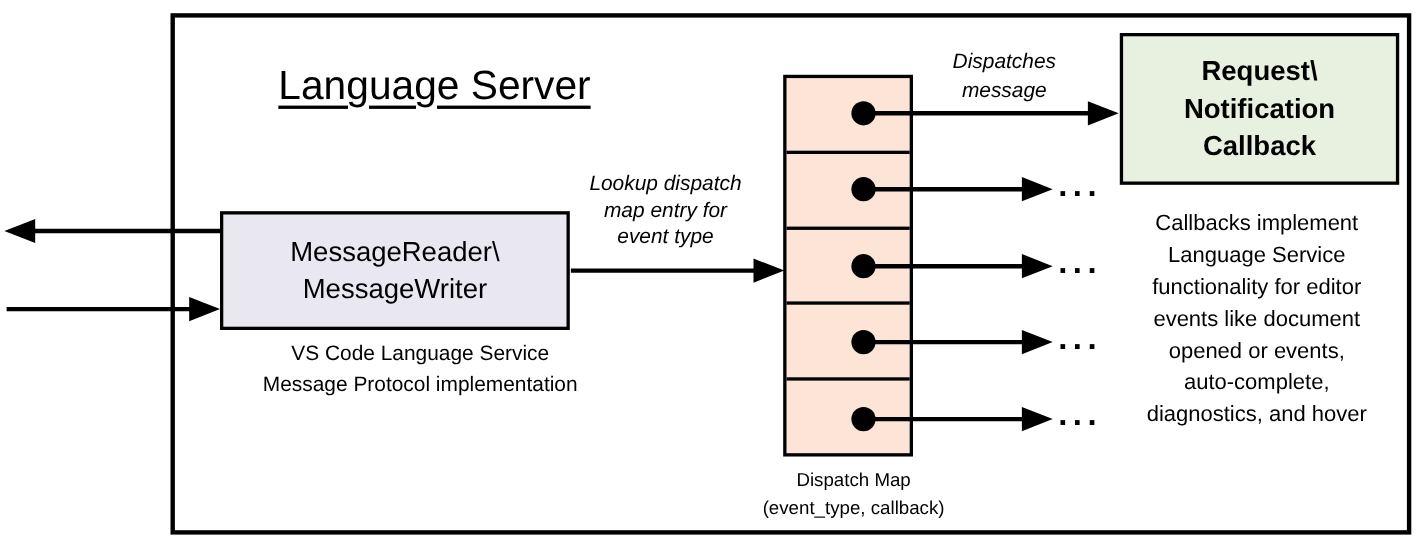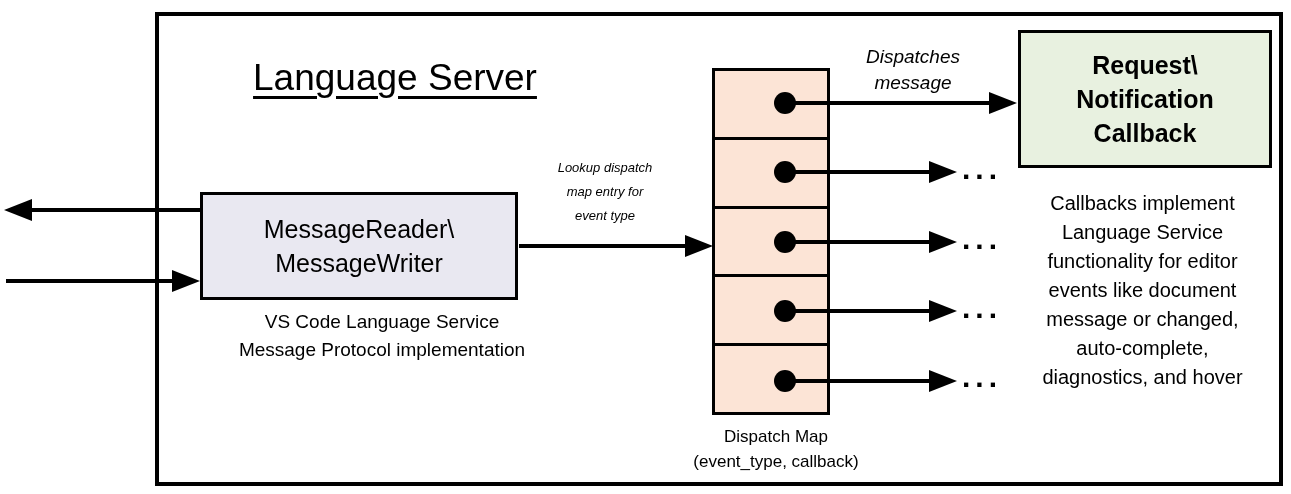--- a/index.html
+++ b/index.html
@@ -60,21 +60,21 @@
   .io-label {
     left: 20px; top: 224px; width: 145px;
     font-size: 20px; line-height: 26px;
   }
   .reader-caption {
     left: 217px; top: 308px; width: 330px;
     font-size: 19px; line-height: 28px;
   }
   .lookup-label {
     left: 515px; top: 156px; width: 180px;
-    font-size: 13px; line-height: 24px;
+    font-size: 19px; line-height: 24px;
   }
   .dispatches-label {
     left: 852px; top: 44px; width: 122px;
     font-size: 19px; line-height: 26px; font-style: italic;
   }
   .callbacks-caption {
     left: 1000px; top: 189px; width: 285px;
     font-size: 20px; line-height: 29px;
   }
   .map-caption {
@@ -136,21 +136,21 @@
   <div class="abs callback-box">
     <span class="ml">Request\
 Notification
 Callback</span>
   </div>
 
   <div class="abs callbacks-caption center ml">Callbacks implement
 Language Service
 functionality for editor
 events like document
-message or changed,
+opened or events,
 auto-complete,
 diagnostics, and hover</div>
 
   <div class="abs ellipsis el-1">...</div>
   <div class="abs ellipsis el-2">...</div>
   <div class="abs ellipsis el-3">...</div>
   <div class="abs ellipsis el-4">...</div>
 
   <svg class="arrow-layer" viewBox="0 0 1291 494">
 

